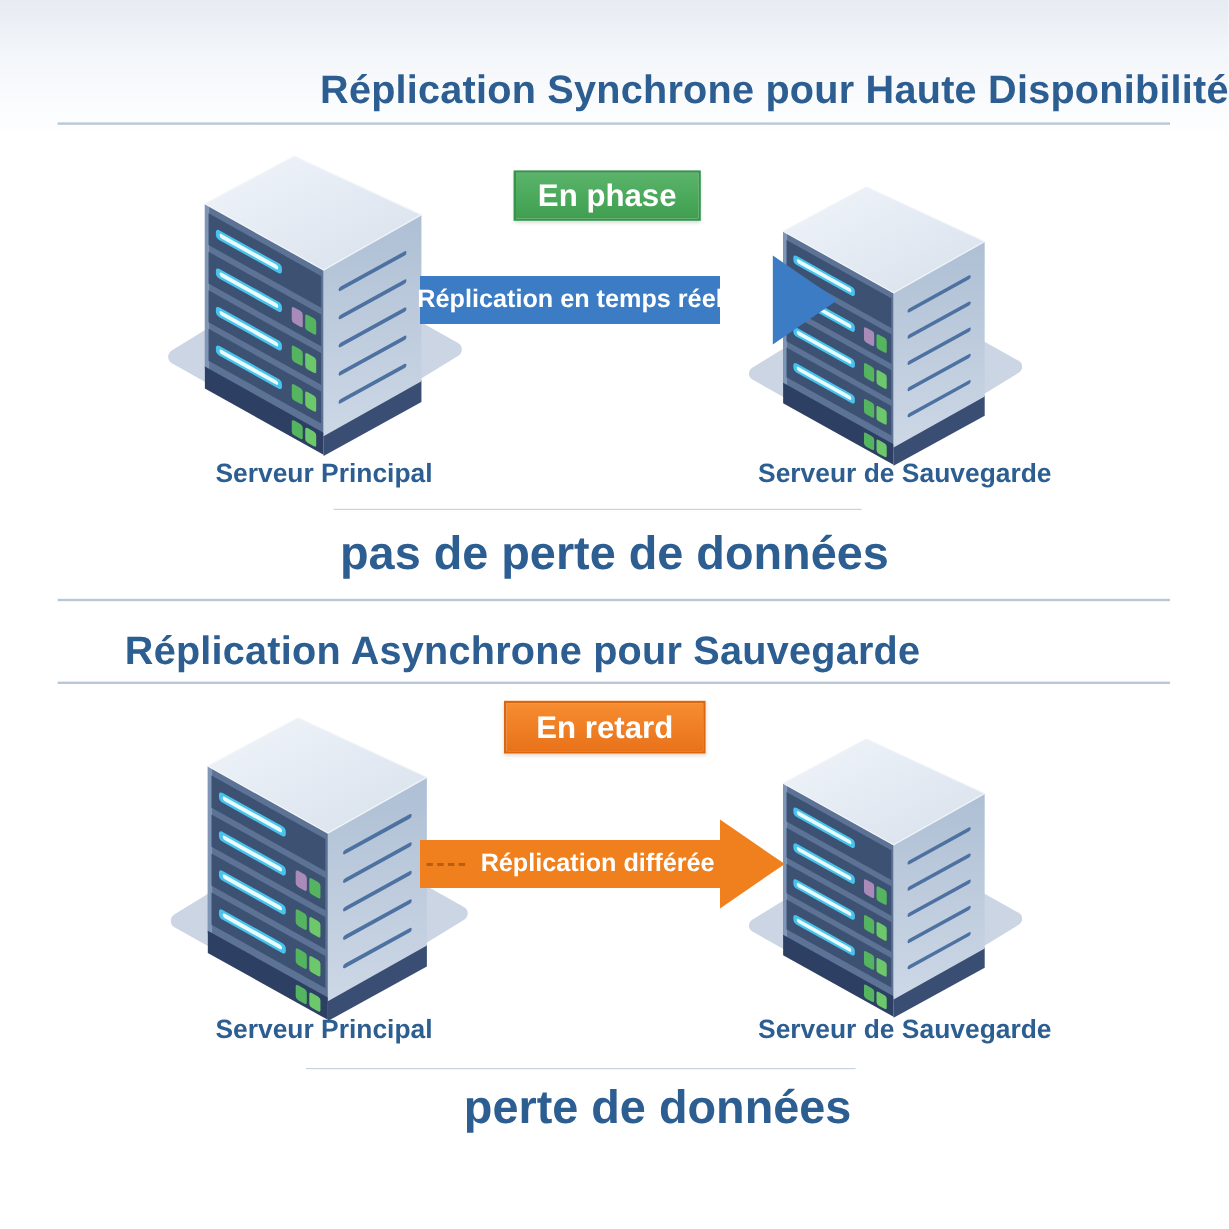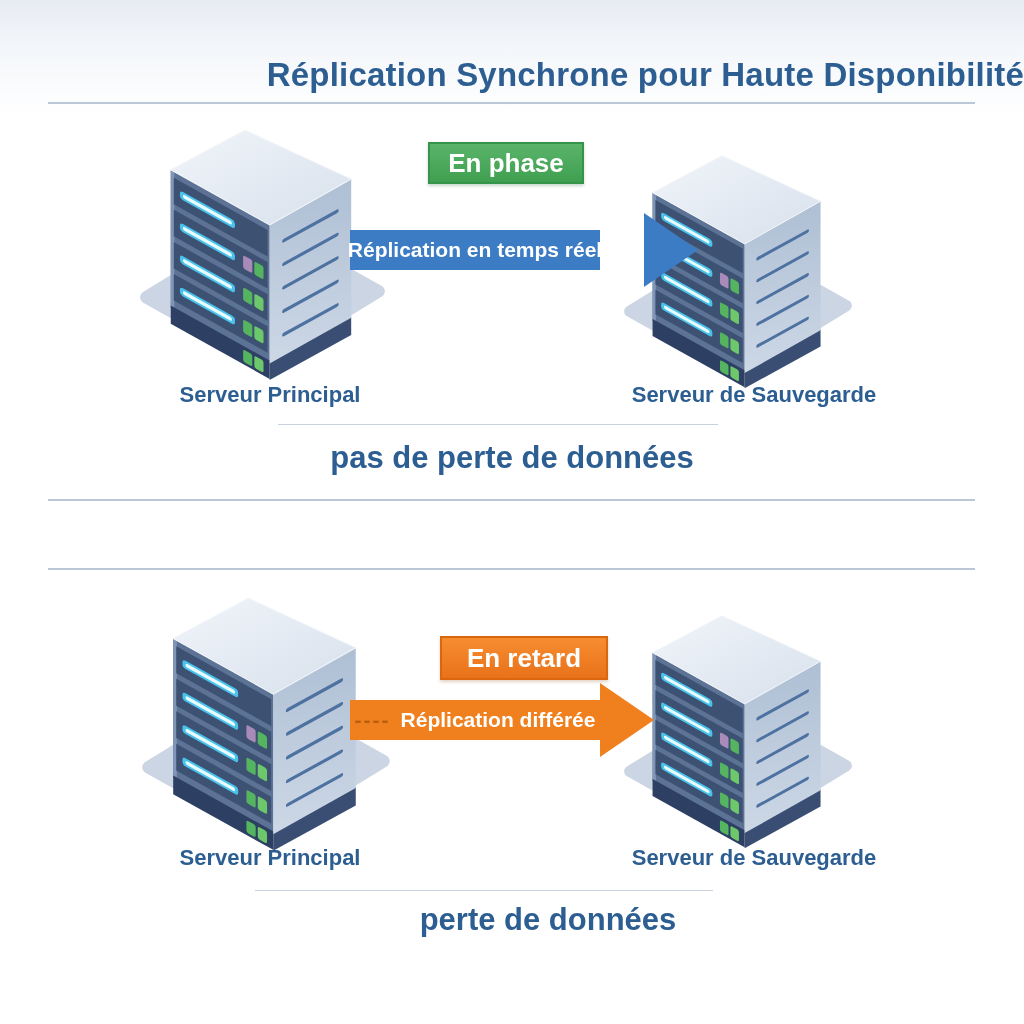--- a/index.html
+++ b/index.html
@@ -24,24 +24,23 @@
   .badge {
     position:absolute; display:flex; align-items:center; justify-content:center;
     color:#ffffff; font-weight:700; font-size:26px; border-radius:0; white-space:nowrap;
   }
   .badge.green {
     top:142px; left:428px; width:152px; height:38px;
     background:linear-gradient(180deg,#5ab46a,#3f9f50); border:2px solid #35934a;
     box-shadow:0 2px 3px rgba(40,100,55,.25);
   }
   .badge.orange {
-    top:636px; left:420px; width:164px; height:40px;
+    top:584px; left:420px; width:164px; height:40px;
     background:linear-gradient(180deg,#f78c30,#e8721a); border:2px solid #da660e;
     box-shadow:0 2px 3px rgba(150,80,20,.25);
-    margin-left:20px;
   }
 
   .arrow { position:absolute; display:flex; align-items:center; height:76px; }
   .arrow .arrow-body {
     width:250px; height:40px; display:flex; align-items:center; justify-content:center;
     color:#fff; font-weight:700; font-size:21px; white-space:nowrap;
   }
   .arrow .arrow-head { width:0; height:0; border-top:37px solid transparent; border-bottom:37px solid transparent; }
   #arrow1 { top:212px; left:350px;gap:44px; }
   #arrow1 .arrow-body { background:#3b7cc4; }
@@ -56,21 +55,21 @@
   #srv1r { left:624px; top:150px; }
   #srv2l { left:142px; top:592px; }
   #srv2r { left:624px; top:610px; }
 
   .label { position:absolute; color:#2d5e92; font-weight:700; font-size:22px; text-align:center; white-space:nowrap; }
   #lab1l { top:382px; left:145px; width:250px; }
   #lab1r { top:382px; left:624px; width:260px; }
   #lab2l { top:845px; left:145px; width:250px; }
   #lab2r { top:845px; left:624px; width:260px; }
 
-  .note { position:absolute; left:0; width:100%; text-align:center; color:#2d5e92; font-weight:700; font-size:31px; }
+  .note { position:absolute; left:0; width:100%; text-align:center; color:#2d5e92; font-weight:700; font-size:39px; }
   #note1 { top:440px; }
   #note2 { top:902px;padding-left:36px; }
 </style>
 </head>
 <body>
 
 <div class="canvas">
 
   <svg width="0" height="0" style="position:absolute" aria-hidden="true">
     <defs>
@@ -149,20 +148,21 @@
     <div class="arrow-head"></div>
   </div>
 
   <div class="label" id="lab1l">Serveur Principal</div>
   <div class="label" id="lab1r">Serveur de Sauvegarde</div>
 
   <div class="hr short" id="hrShort1"></div>
   <div class="note" id="note1">pas de perte de données</div>
 
   <div class="hr" id="hr2"></div>
+  <div class="title" id="title2">Réplication Asynchrone pour Sauvegarde</div>
   <div class="hr" id="hr3"></div>
 
   <svg class="server" id="srv2l" width="248" height="263">
       <use href="#server-art"></use>
     </svg>
   <svg class="server" id="srv2r" width="228" height="242">
       <use href="#server-art"></use>
     </svg>
 
   <div class="badge orange" id="badge2">En retard</div>

